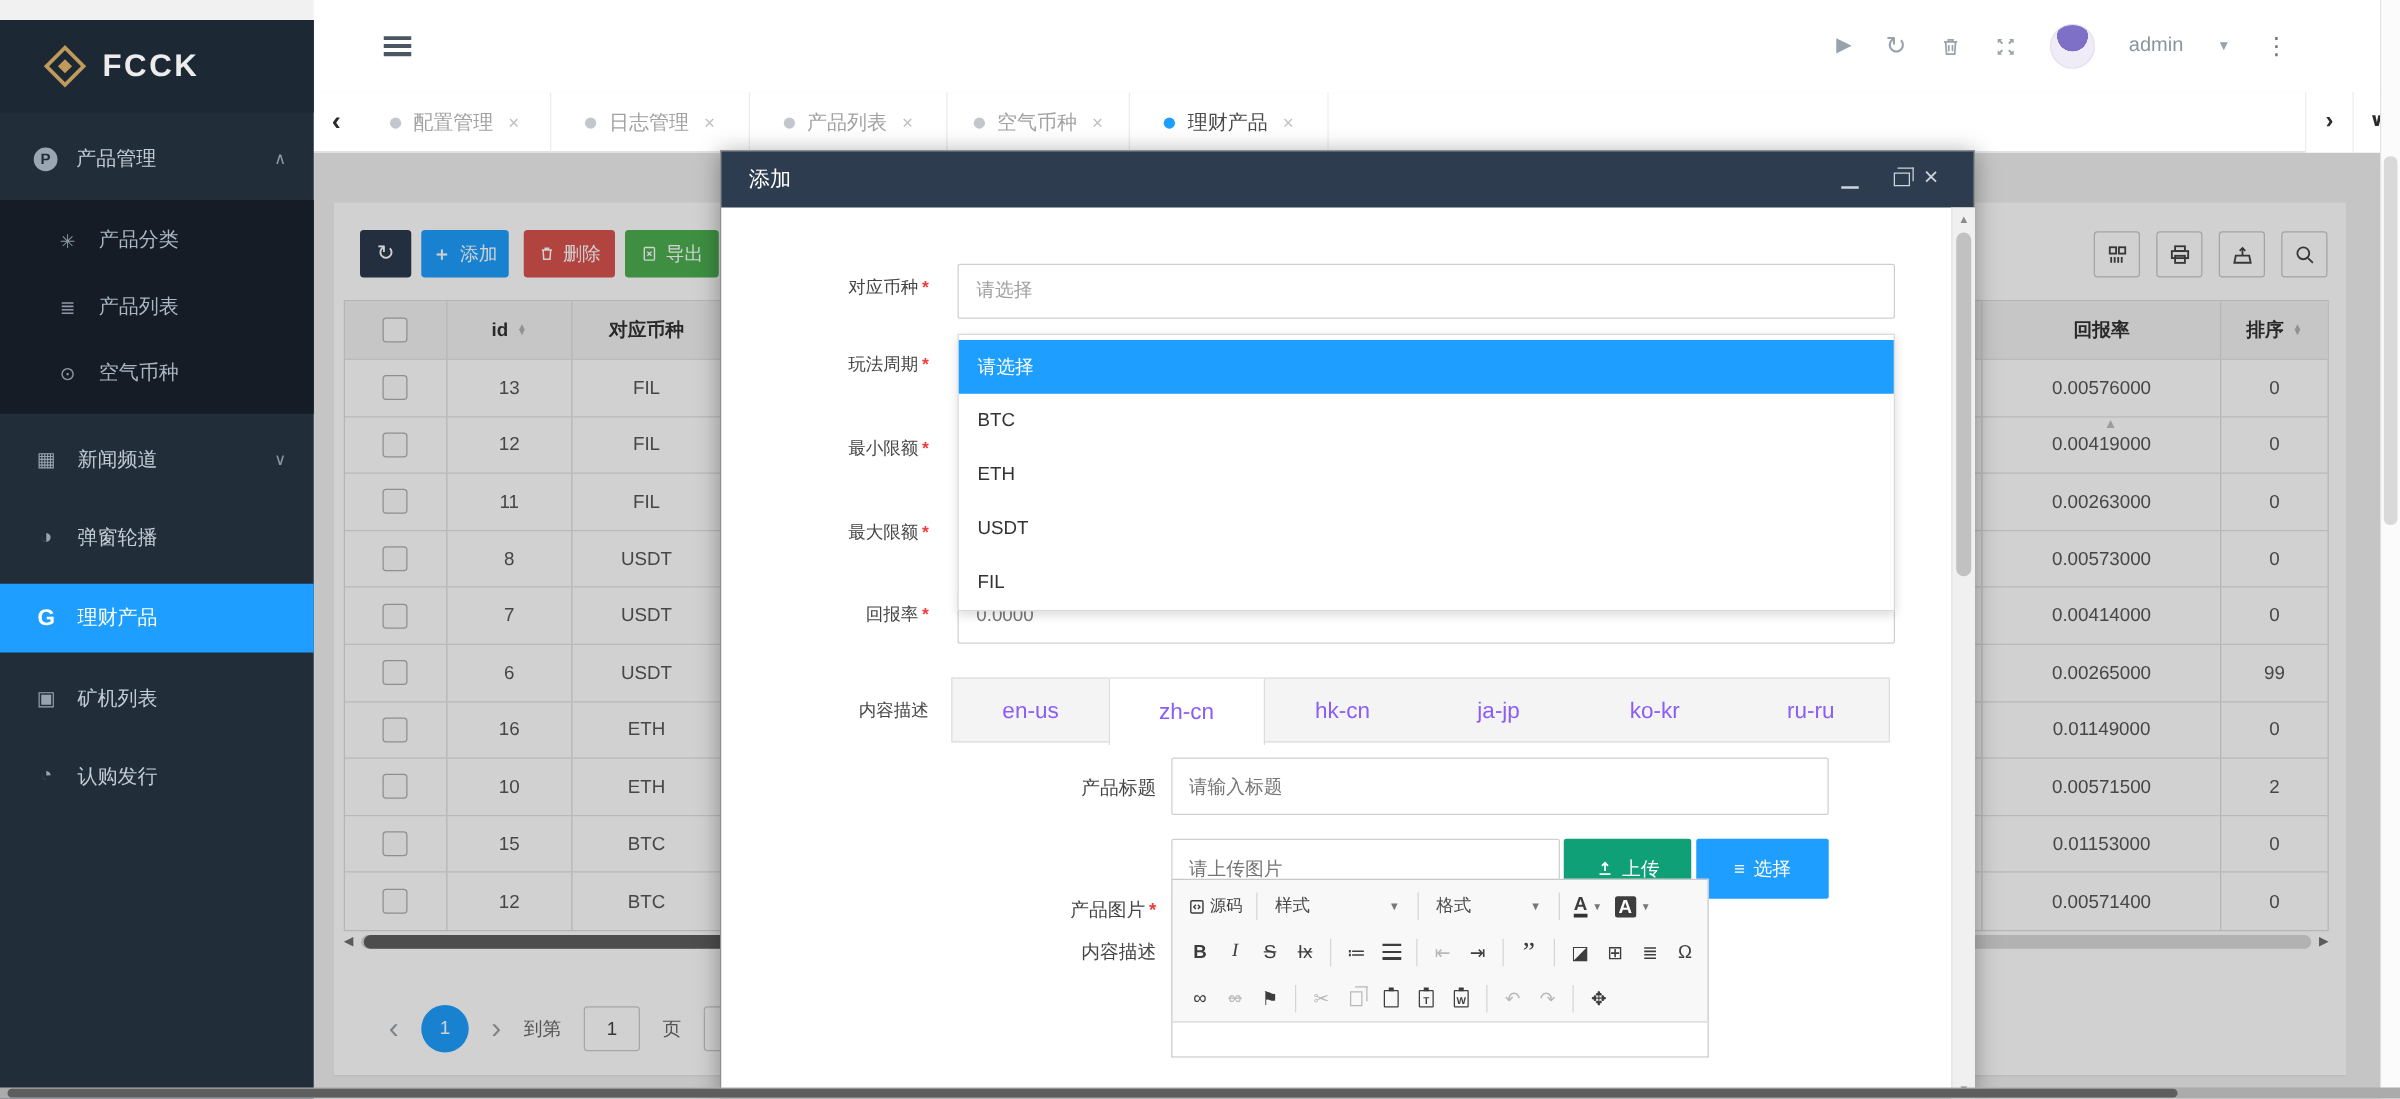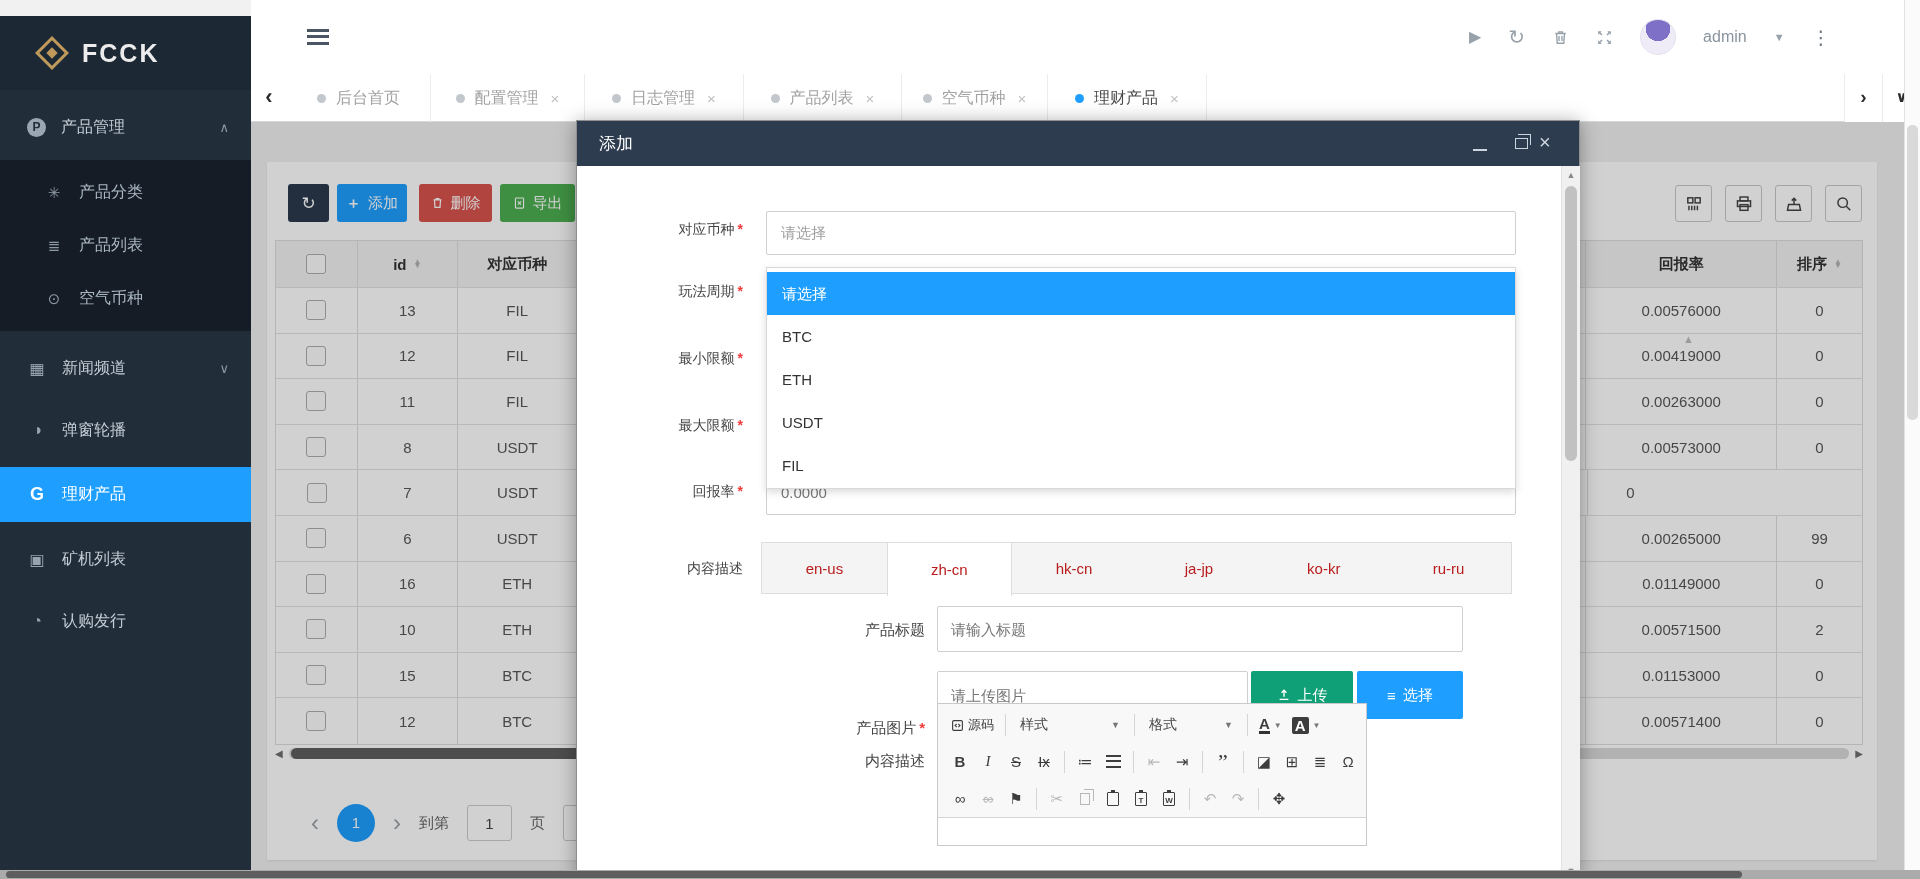--- a/index.html
+++ b/index.html
@@ -90,21 +90,21 @@
   .m-close{position:absolute;left:962px;top:11px;color:#cdd5de;font-size:20px;cursor:pointer;line-height:1;}
   .f-label{position:absolute;left:16px;width:150px;text-align:right;font-size:14px;color:#444;}
   .req{color:#ee3b3b;font-weight:bold;margin-left:3px;}
   .f-input{position:absolute;left:189px;width:750px;height:44px;border:1px solid #cfcfcf;border-radius:2px;font-size:15px;color:#555;padding:0 14px;background:#fff;}
   .placeholder{color:#a0a0a0;}
   .sel-caret{position:absolute;left:916px;font-size:11px;color:#9c9c9c;}
   .dropdown{position:absolute;left:189px;top:146px;width:750px;height:222px;background:#fff;border:1px solid #d9d9d9;box-shadow:0 3px 8px rgba(0,0,0,.15);z-index:4;padding-top:4px;}
   .dd-item{height:43px;line-height:43px;padding-left:15px;font-size:15px;color:#333;cursor:pointer;}
   .dd-item.selected{background:#1e9fff;color:#fff;}
   .lang-tabs{position:absolute;left:184px;top:421px;width:751px;height:52px;background:#f4f4f4;border:1px solid #ddd;display:flex;}
-  .ltab{width:125px;height:100%;display:flex;align-items:center;justify-content:center;font-size:15px;color:#b91c1c;cursor:pointer;}
+  .ltab{width:125px;height:100%;display:flex;align-items:center;justify-content:center;font-size:18px;color:#8b5cf6;cursor:pointer;}
   .ltab.active{background:#fff;border-left:1px solid #ddd;border-right:1px solid #ddd;height:53px;}
   .in-label{position:absolute;left:180px;width:168px;text-align:right;font-size:15px;color:#444;}
   .m-input2{position:absolute;border:1px solid #cfcfcf;border-radius:2px;font-size:15px;padding:0 13px;color:#0f766e;height:46px;}
   .m-btn{position:absolute;height:48px;color:#fff;font-size:15px;display:flex;align-items:center;justify-content:center;gap:7px;cursor:pointer;border-radius:2px;}
   .editor{position:absolute;left:360px;top:582px;width:430px;height:143px;border:1px solid #c9c9c9;background:#f8f8f8;overflow:hidden;}
   .ed-row{display:flex;align-items:center;padding:0 10px;height:37px;gap:4px;}
   .ed-row.first{height:39px;padding-top:3px;}
   .ed-btn{min-width:24px;height:26px;display:flex;align-items:center;justify-content:center;color:#3d3d3d;font-size:15px;cursor:pointer;padding:0 3px;gap:4px;}
   .ed-btn.disabled{color:#b8b8b8;cursor:default;}
   .ed-sep{width:1px;height:22px;background:#d5d5d5;margin:0 4px;flex:none;}
@@ -210,24 +210,20 @@
       <span class="avatar"></span>
       <span class="admin-name">admin</span>
       <span class="caret-down">▼</span>
       <span class="dots">⋮</span>
     </div>
   </header>
 
   <div class="tabbar">
     <span class="tab-arrow">‹</span>
     <div class="tab-strip" id="tabStrip">
-        <div class="tab" style="width: 144px;">
-          <span class="dot"></span>
-          <span>后台首页</span>
-        </div>
         <div class="tab" style="width: 154px;">
           <span class="dot"></span>
           <span>配置管理</span>
           <span class="x">×</span>
         </div>
         <div class="tab" style="width: 159px;">
           <span class="dot"></span>
           <span>日志管理</span>
           <span class="x">×</span>
         </div>
@@ -374,20 +370,21 @@
             <div class="td" style="width: 191px;">0.00573000</div>
             <div class="td" style="width: 85px;">0</div>
           </div>
           <div class="tr">
             <div class="td" style="width: 82px;">
               <span class="cbox"></span>
             </div>
             <div class="td" style="width: 100px;">7</div>
             <div class="td" style="width: 120px;">USDT</div>
             <div class="td" style="width: 1010px;"></div>
+            <div class="td" style="width: 191px;">0.00414000</div>
             <div class="td" style="width: 85px;">0</div>
           </div>
           <div class="tr">
             <div class="td" style="width: 82px;">
               <span class="cbox"></span>
             </div>
             <div class="td" style="width: 100px;">6</div>
             <div class="td" style="width: 120px;">USDT</div>
             <div class="td" style="width: 1010px;"></div>
             <div class="td" style="width: 191px;">0.00265000</div>

